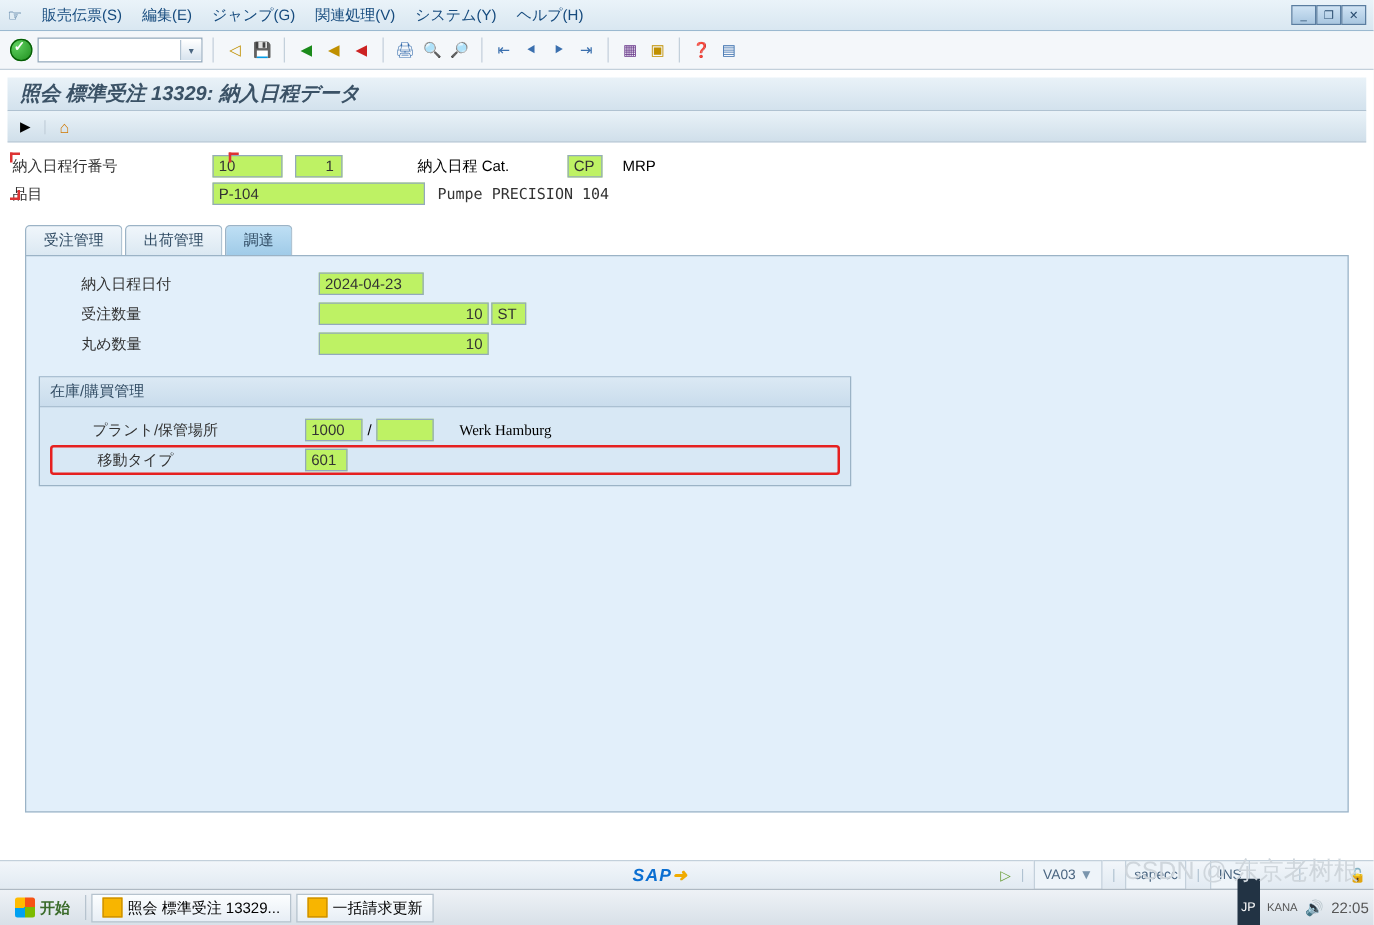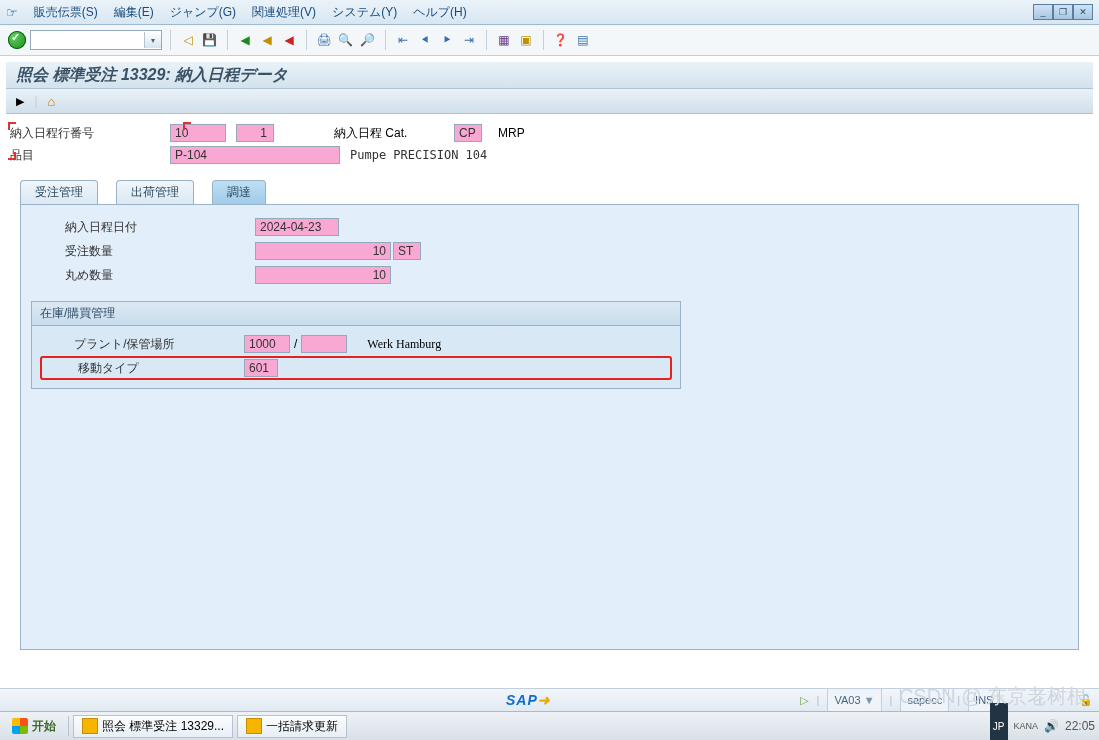--- a/index.html
+++ b/index.html
@@ -20,25 +20,25 @@
 .tb-btn{width:18px;height:18px;display:flex;align-items:center;justify-content:center;font-size:12px;cursor:pointer;}
 
 .titlestrip{height:26px;background:linear-gradient(#e9f2f8,#d3e2ed);border-bottom:1px solid #b0c2d1;margin:6px 6px 0 6px;display:flex;align-items:center;padding:0 10px;font-style:italic;font-weight:bold;font-size:16px;color:#3b5266;}
 
 .navstrip{height:24px;background:linear-gradient(#e9f2f8,#d0dfea);border-bottom:1px solid #b0c2d1;margin:0 6px;display:flex;align-items:center;padding:0 10px;gap:10px;}
 
 .headerfields{margin:8px 6px 0 6px;position:relative;}
 .fldrow{display:flex;align-items:center;height:22px;}
 .fldlabel{width:160px;padding-left:4px;color:#333;}
 .fld{height:18px;border:1px solid #93a9bc;background:#fff;padding:0 4px;font-family:inherit;font-size:12px;box-sizing:border-box;}
-.fld.ro{background:#f9a8d4;color:#333;}
+.fld.ro{background:#bef264;color:#333;}
 .bracket-tl{position:absolute;width:6px;height:6px;border-left:2px solid #d33;border-top:2px solid #d33;}
 .bracket-br{position:absolute;width:6px;height:6px;border-right:2px solid #d33;border-bottom:2px solid #d33;}
 
-.tabbar{margin:14px 20px 0 20px;display:flex;align-items:flex-end;gap:18px;}
+.tabbar{margin:14px 20px 0 20px;display:flex;align-items:flex-end;gap:2px;}
 .tab{padding:3px 14px;border:1px solid #9bb3c6;border-bottom:none;background:linear-gradient(#f0f6fb,#dbe8f2);border-radius:4px 4px 0 0;color:#2f4a62;cursor:pointer;}
 .tab.active{background:linear-gradient(#bedff4,#a0cbe8);font-weight:normal;}
 
 .tabpanel{margin:0 20px 0 20px;border:1px solid #9bb3c6;background:#e2effa;padding:10px 10px 14px 10px;min-height:420px;}
 .prow{display:flex;align-items:center;height:24px;}
 .plabel{width:190px;padding-left:2px;color:#333;margin-left:32px;}
 .groupbox{border:1px solid #9bb3c6;margin-top:14px;width:648px;}
 .grouphdr{background:linear-gradient(#dbe9f4,#c9dcec);padding:3px 8px;color:#2f4a62;border-bottom:1px solid #9bb3c6;}
 .groupbody{padding:6px 8px 8px 8px;background:#d8e8f5;}
 .highlight-row{border:2px solid #e62020;border-radius:3px;padding:1px 2px;background:#d8e8f5;}

